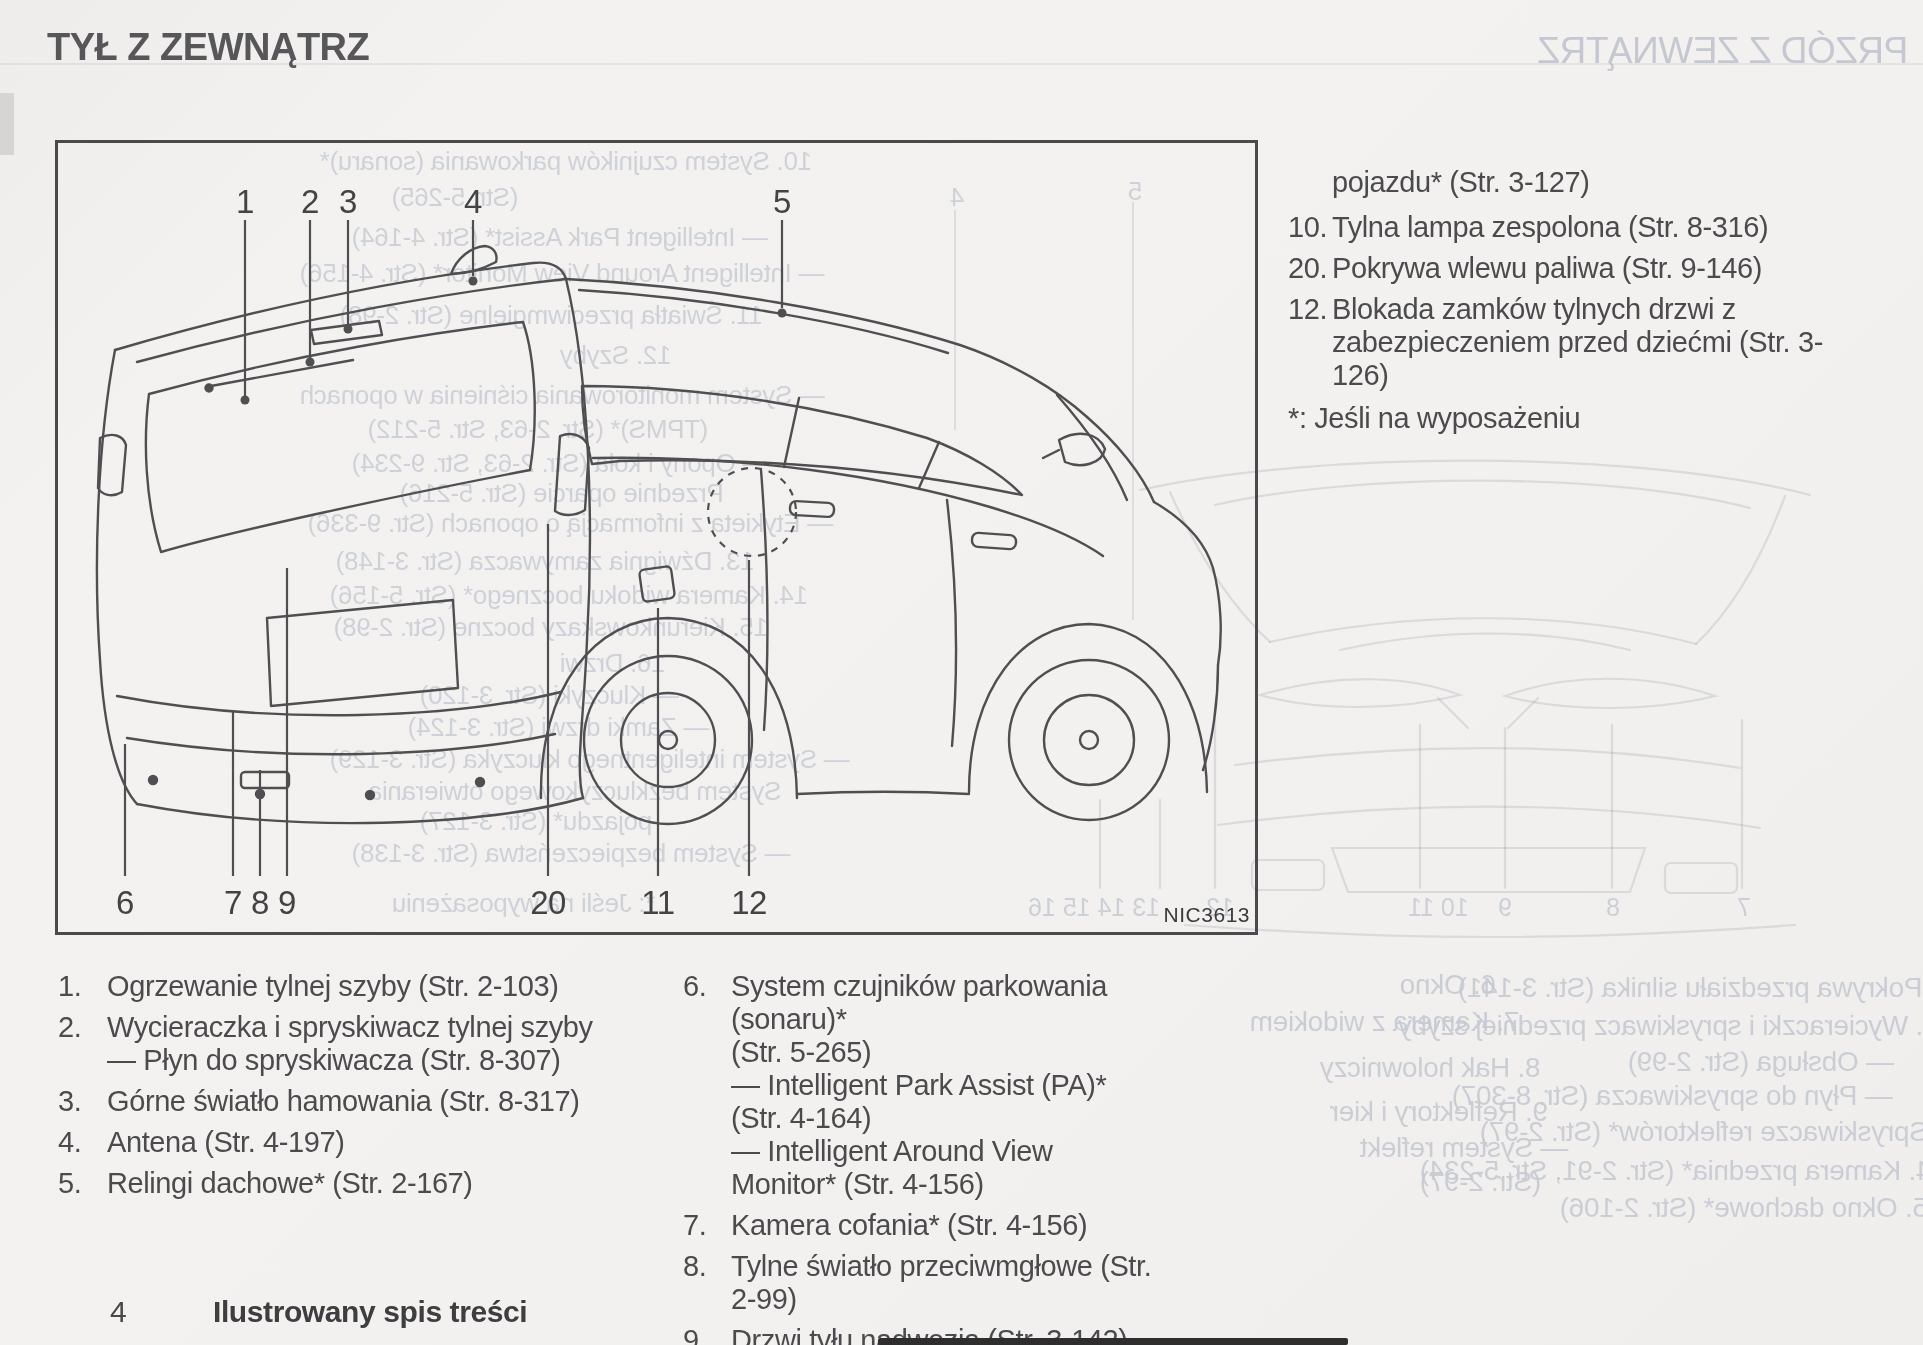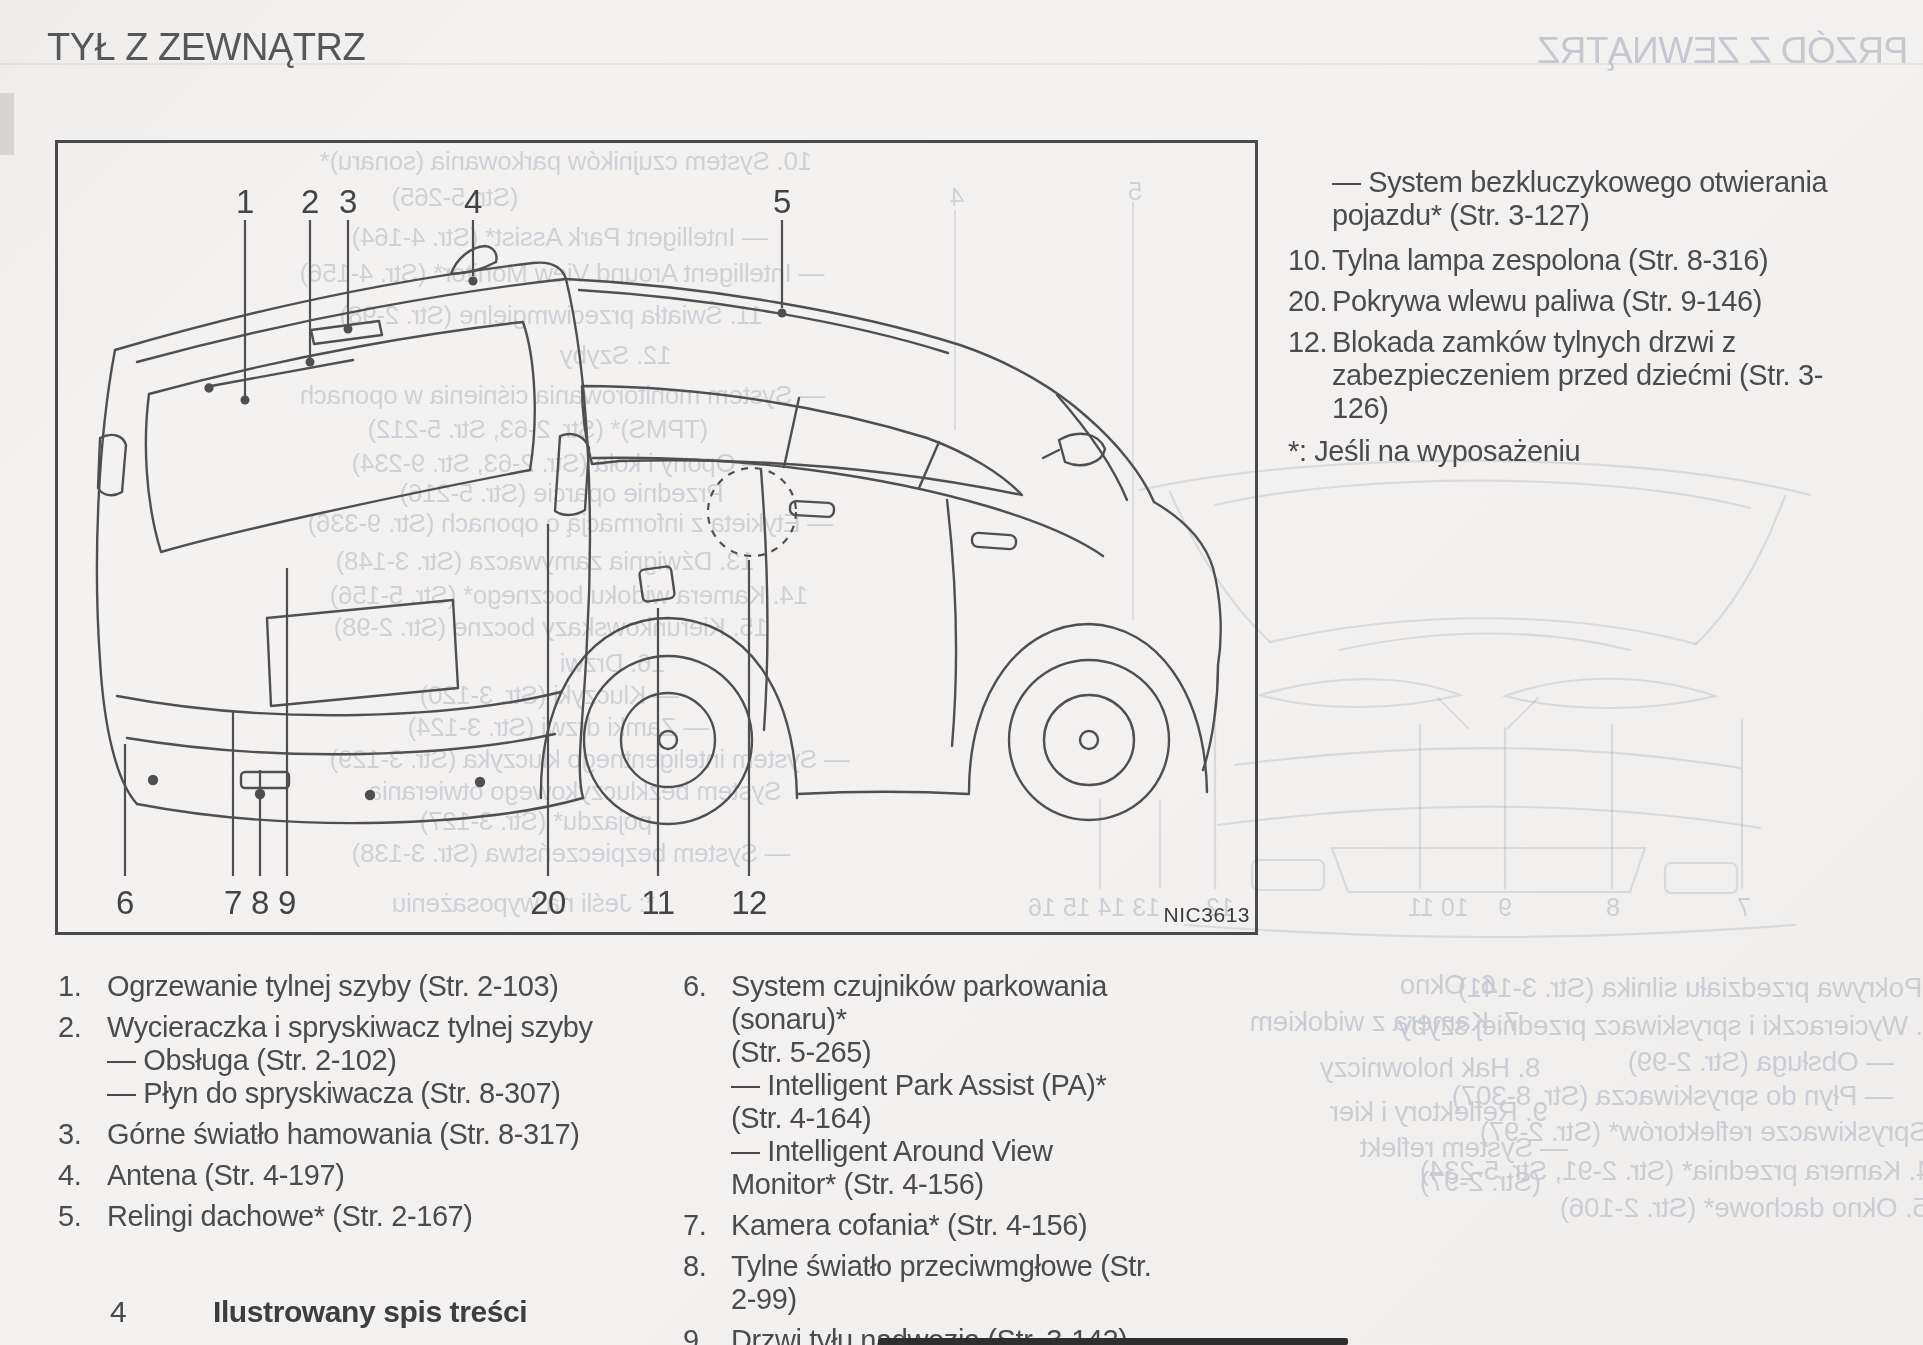--- a/index.html
+++ b/index.html
@@ -4,21 +4,21 @@
 <style>
   html,body{margin:0;padding:0;}
   body{
     width:1923px;height:1345px;position:relative;overflow:hidden;
     background:linear-gradient(135deg,#eeedeb 0%,#f3f2f0 18%,#f2f1ef 60%,#efeeec 100%);
     font-family:"Liberation Sans","DejaVu Sans",sans-serif;
     color:#4b4b4d;
   }
   .abs{position:absolute;}
   .page-title{
-    left:47px;top:26px;font-size:38px;font-weight:400;letter-spacing:-0.5px;color:#57575a;white-space:nowrap;
+    left:47px;top:26px;font-size:38px;font-weight:700;letter-spacing:-0.5px;color:#57575a;white-space:nowrap;
   }
   .mirr-title{
     right:15px;top:30px;font-size:37px;font-weight:500;letter-spacing:-0.5px;
     color:#c5c8d1;transform:scaleX(-1);white-space:nowrap;
   }
   .header-rule{left:0;top:63px;width:1923px;height:2px;background:rgba(0,0,0,0.05);}
   .edge-tab{left:0;top:93px;width:14px;height:62px;background:#d6d5d3;}
   .diagram-box{
     left:55px;top:140px;width:1203px;height:795px;
     border:3px solid #4a4a4c;box-sizing:border-box;z-index:2;
@@ -241,21 +241,20 @@
     <div class="callout-num" style="left: 287px; top: 884px;">9</div>
     <div class="callout-num" style="left: 548px; top: 884px;">20</div>
     <div class="callout-num" style="left: 658px; top: 884px; text-align: center;">11</div>
     <div class="callout-num" style="left: 749px; top: 884px;">12</div>
   </div>
 
 <div class="abs figure-code">NIC3613</div>
 
 <div class="abs plist list-right">
   <div class="cont-block">
-    <div>— System bezkluczykowego otwierania</div>
     <div>pojazdu* (Str. 3-127)</div>
   </div>
   <div style="height:12px"></div>
   <div class="pitem">
     <div class="pnum">10.</div>
     <div class="plines">
         <div>Tylna lampa zespolona (Str. 8-316)</div>
       </div>
   </div>
   <div class="pitem">
@@ -278,21 +277,20 @@
   <div class="pitem">
     <div class="pnum">1.</div>
     <div class="plines">
         <div>Ogrzewanie tylnej szyby (Str. 2-103)</div>
       </div>
   </div>
   <div class="pitem">
     <div class="pnum">2.</div>
     <div class="plines">
       <div>Wycieraczka i spryskiwacz tylnej szyby</div>
-      <div>— Obsługa (Str. 2-102)</div>
       <div>— Płyn do spryskiwacza (Str. 8-307)</div>
     </div>
   </div>
   <div class="pitem">
     <div class="pnum">3.</div>
     <div class="plines">
         <div>Górne światło hamowania (Str. 8-317)</div>
       </div>
   </div>
   <div class="pitem">

